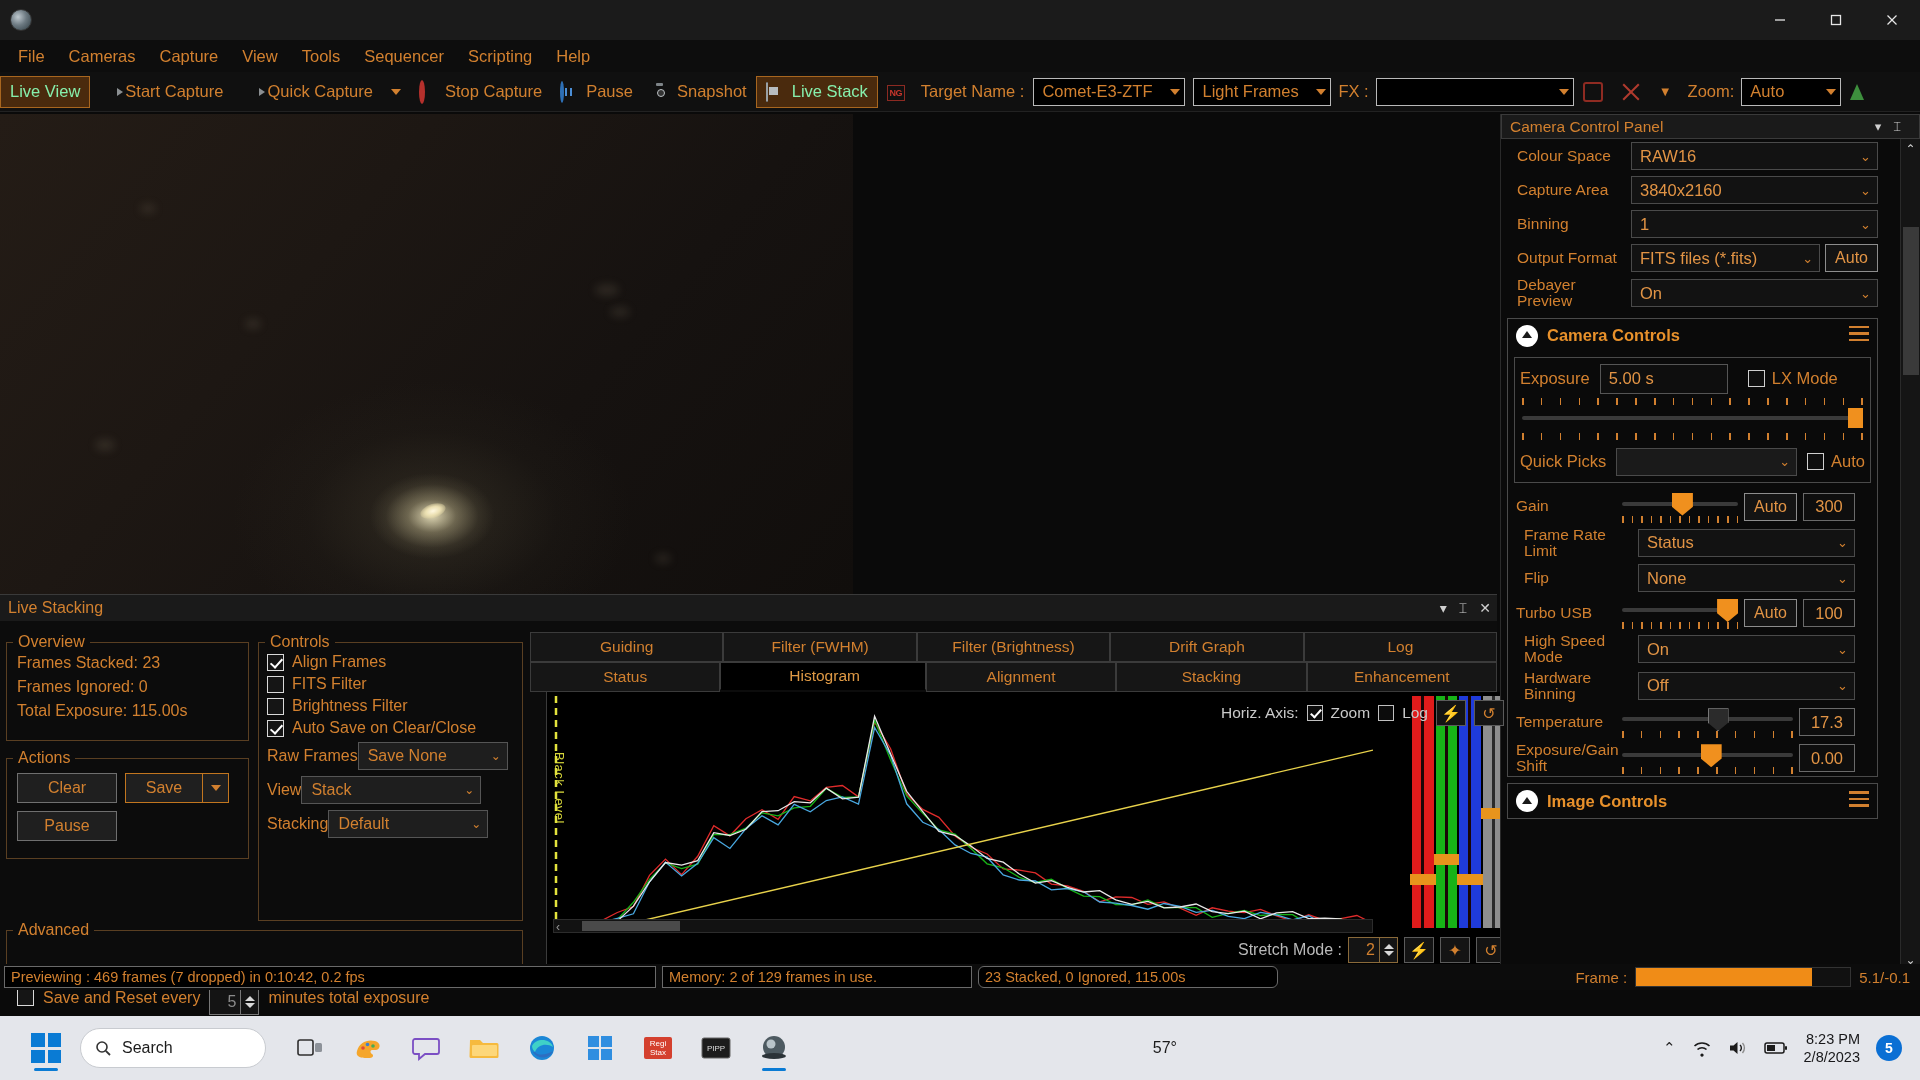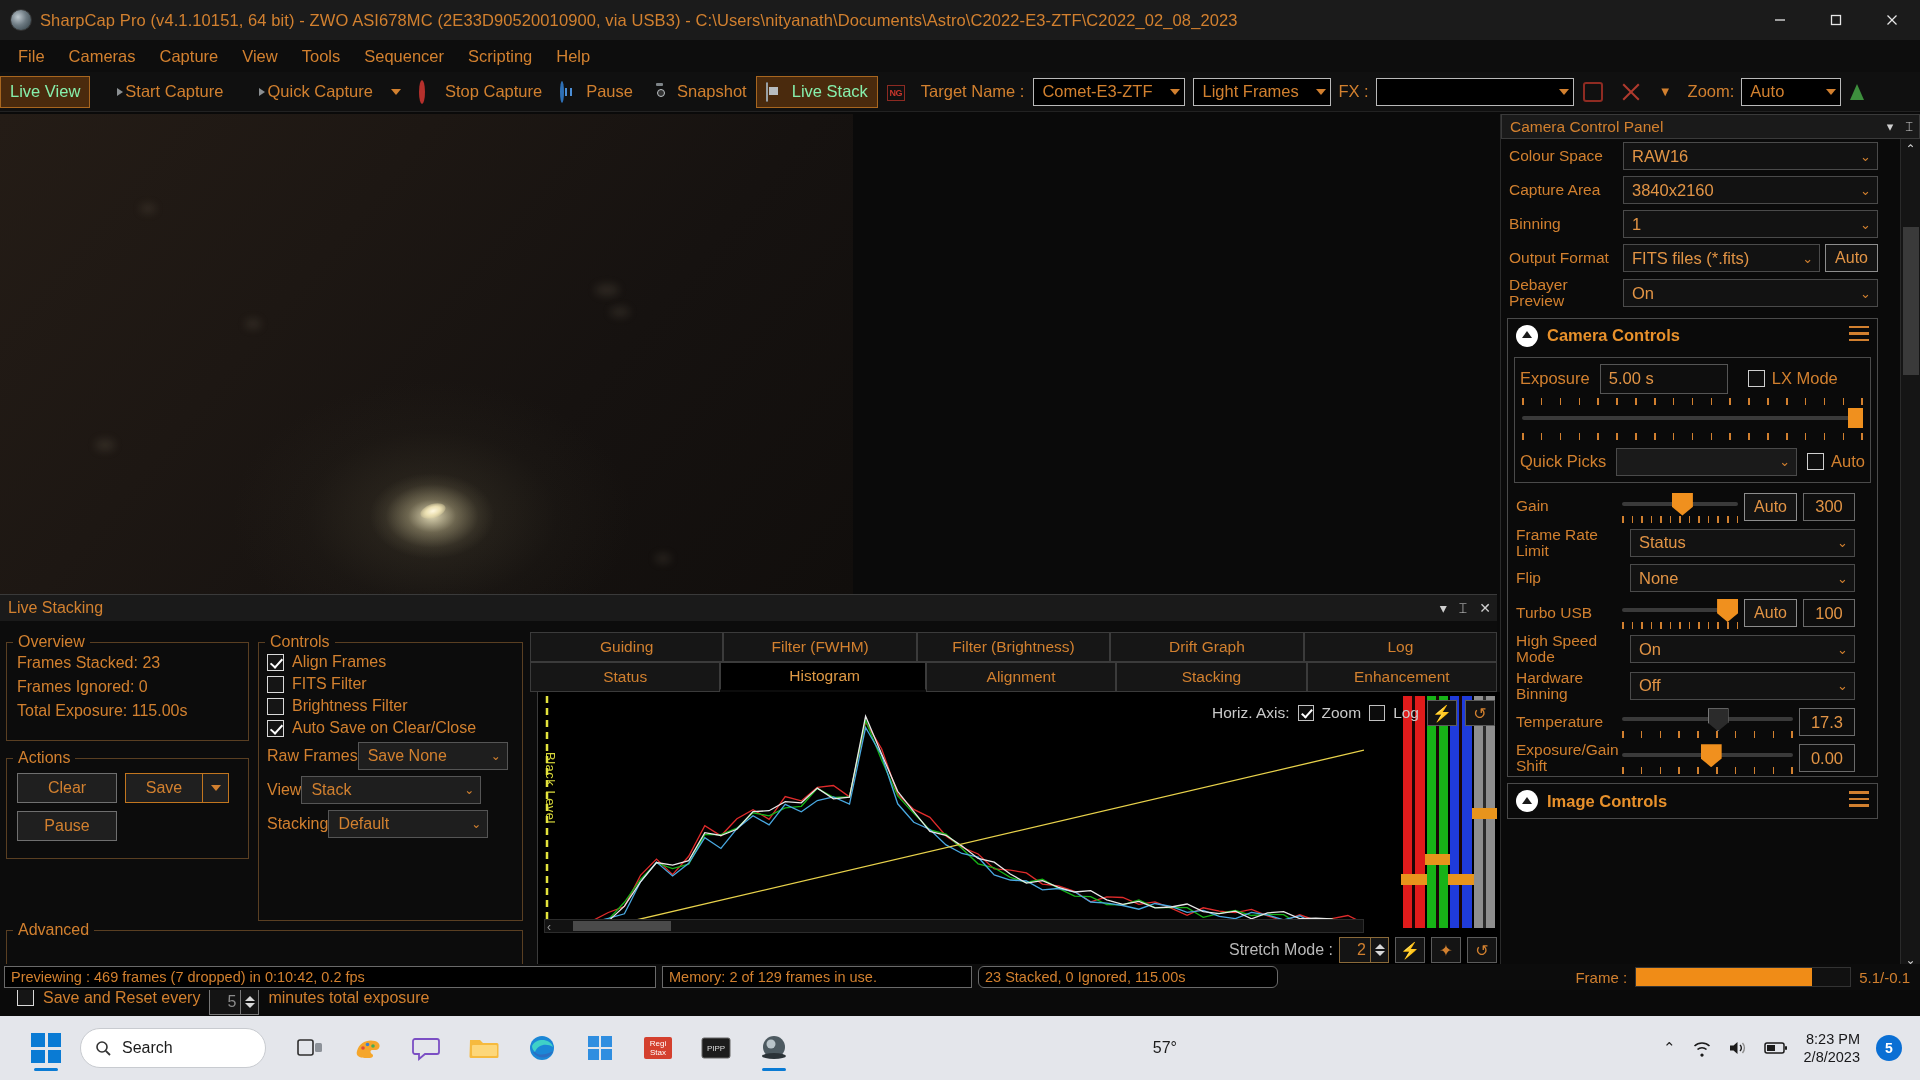--- a/index.html
+++ b/index.html
@@ -168,21 +168,21 @@
   
   .tabwrap { position: absolute; left: 530px; top: 632px; width: 967px; height: 338px; }
   .tabrow { display: flex; height: 30px; }
   .tab {
     flex: 1; border: 1px solid #3b3b3b; background: #161616; color: #d2802f;
     font-size: 15.5px; display:flex; align-items:center; justify-content:center;
   }
   .tab.sel { background: #000; border-bottom-color: #000; color: #e09a45; }
 
   .histwrap {
-    position:absolute; left:7px; top:60px; width: 967px; height: 278px;
+    position:absolute; left:16px; top:60px; width: 967px; height: 278px;
     background:#000; border:1px solid #3b3b3b; border-top: none;
   }
 
   
   .plot { position:absolute; left:6px; top:4px; width: 820px; height: 232px; }
   .hctl { position:absolute; right:8px; top:8px; display:flex; align-items:center; gap:8px; z-index: 6;}
   .hctl .t { color:#c9c9c9; font-size:15.5px; }
   .hctl .cb2 { width:16px;height:16px;border:1px solid #c0c0c0;background:#0c0c0c;position:relative;}
   .hctl .cb2.checked:after{content:"";position:absolute;left:5px;top:1px;width:4px;height:9px;border:solid #fff;border-width:0 2px 2px 0;transform:rotate(42deg);}
   .ibtn { width:30px;height:26px;border:1px solid #5b5b5b;background:#141414;display:flex;align-items:center;justify-content:center;color:#d2802f;font-size:16px; }
@@ -207,26 +207,26 @@
     position:absolute; left:4px; top:60px; width:16px; height:170px;
     color:#d6d63a; font-size:13px; writing-mode: vertical-rl; text-orientation: mixed;
     letter-spacing: .5px;
   }
 
   
   .rpanel {
     position: absolute; top: 114px; right: 0; width: 420px; height: 856px;
     background: #0a0a0a; border-left: 1px solid #2a2a2a;
   }
-  .ccp-head { height: 25px; background:#1a1a1a; display:flex; align-items:center; padding:0 6px 0 8px; border:1px solid #3a3a3a;}
+  .ccp-head { height: 25px; background:#1a1a1a; display:flex; align-items:center; padding:0 18px 0 8px; border:1px solid #3a3a3a;}
   .ccp-head .t { color:#d2802f; font-size:15.5px; }
   .ccp-head .sp { margin-left:auto; display:flex; gap:12px; color:#cfcfcf; font-size:13px; align-items:center;}
 
   .prop {
-    display: flex; align-items: center; min-height: 34px; padding: 2px 22px 2px 8px; gap: 6px;
+    display: flex; align-items: center; min-height: 34px; padding: 2px 22px 2px 8px; gap: 6px; margin-left: 8px;
   }
   .prop .pl { color:#d2802f; font-size:15.5px; width:108px; flex:none; line-height:1.05; }
   .prop .pf { flex:1; }
   .dd {
     height: 28px; background:#121212; border:1px solid #4a4a4a; color:#e29445;
     font-size:16.5px; display:flex; align-items:center; padding:0 6px 0 8px;
   }
   .dd .chev { margin-left:auto; color:#d2802f; font-size:13px; }
 
   .sect { border:1px solid #4a4a4a; margin: 6px 22px 4px 6px; background:#0a0a0a; }
@@ -298,21 +298,20 @@
   .badge { width:26px;height:26px;border-radius:50%;background:#0a6fd4;color:#fff;font-size:14px;
            display:flex;align-items:center;justify-content:center;font-weight:600;}
 </style>
 </head>
 <body>
 
 <div class="app">
 
   <div class="titlebar">
     <div class="tb-icon"></div>
-    <div class="tb-title">SharpCap Pro (v4.1.10151, 64 bit) - ZWO ASI678MC (2E33D90520010900, via USB3) - C:\Users\nityanath\Documents\Astro\C2022-E3-ZTF\C2022_02_08_2023</div>
     <div class="tb-buttons">
       <div class="tb-btn">
         <svg width="14" height="14" viewBox="0 0 14 14">
             <line x1="2" y1="7" x2="12" y2="7" stroke="#e6e6e6" stroke-width="1.3"></line>
           </svg>
       </div>
       <div class="tb-btn">
         <svg width="14" height="14" viewBox="0 0 14 14">
             <rect x="2.5" y="2.5" width="9" height="9" fill="none" stroke="#e6e6e6" stroke-width="1.3"></rect>
           </svg>

